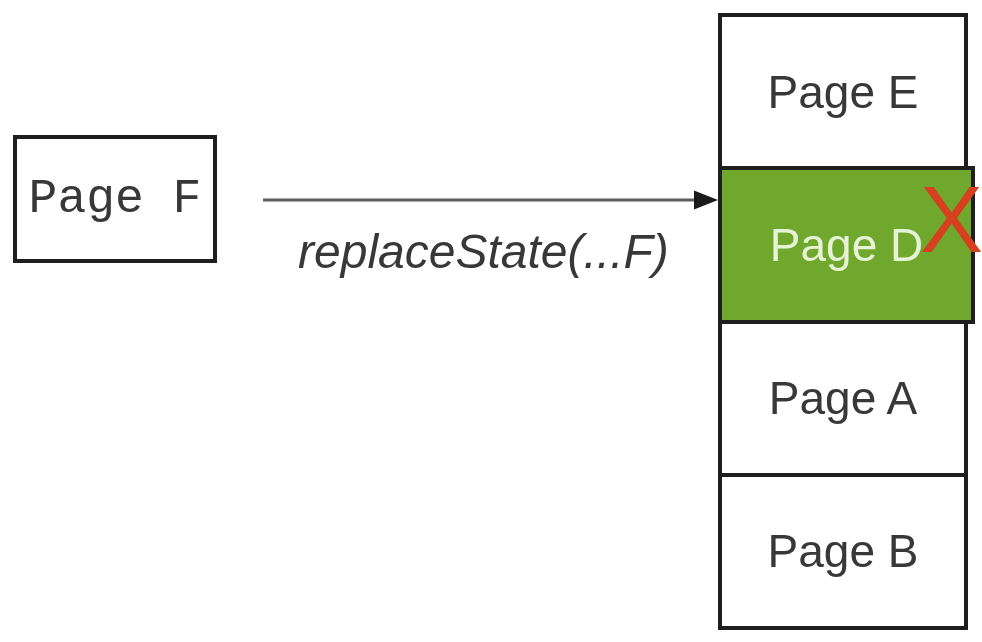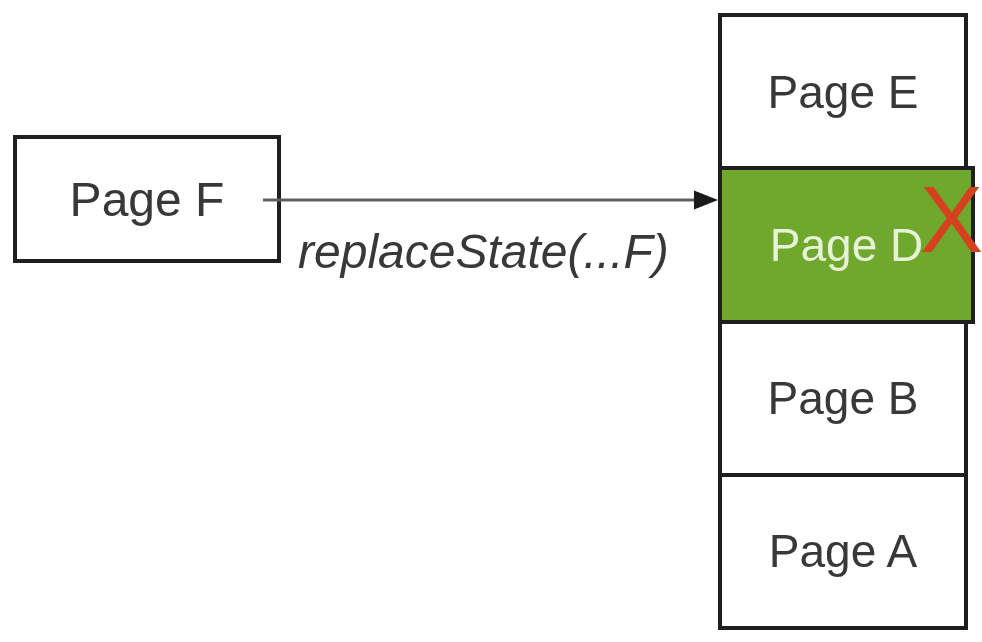--- a/index.html
+++ b/index.html
@@ -13,30 +13,31 @@
     width: 982px;
     height: 642px;
     background: #ffffff;
     overflow: hidden;
   }
   
   .page-box {
     position: absolute;
     left: 13px;
     top: 135px;
-    width: 268px;
+    width: 204px;
     height: 128px;
     box-sizing: border-box;
     border: 4px solid var(--border, #1f1f1f);
     background: #ffffff;
     display: flex;
     align-items: center;
     justify-content: center;
     font-size: 48px;
     color: var(--text, #383838);
+    font-family: Liberation Mono, monospace;
   }
   
   .arrow {
     position: absolute;
     left: 263px;
     top: 186px;
   }
   .arrow-label {
     position: absolute;
     left: 298px;
@@ -108,22 +109,22 @@
   <div class="stack">
       <div class="row">
       <span class="row-label">Page E</span>
 
     </div>
       <div class="row replaced">
       <span class="row-label">Page D</span>
       <span class="x-mark">X</span>
     </div>
       <div class="row">
-      <span class="row-label">Page B</span>
+      <span class="row-label">Page A</span>
 
     </div>
       <div class="row">
-      <span class="row-label">Page A</span>
+      <span class="row-label">Page B</span>
 
     </div>
     </div>
 
 </div>
 
 </body></html>

